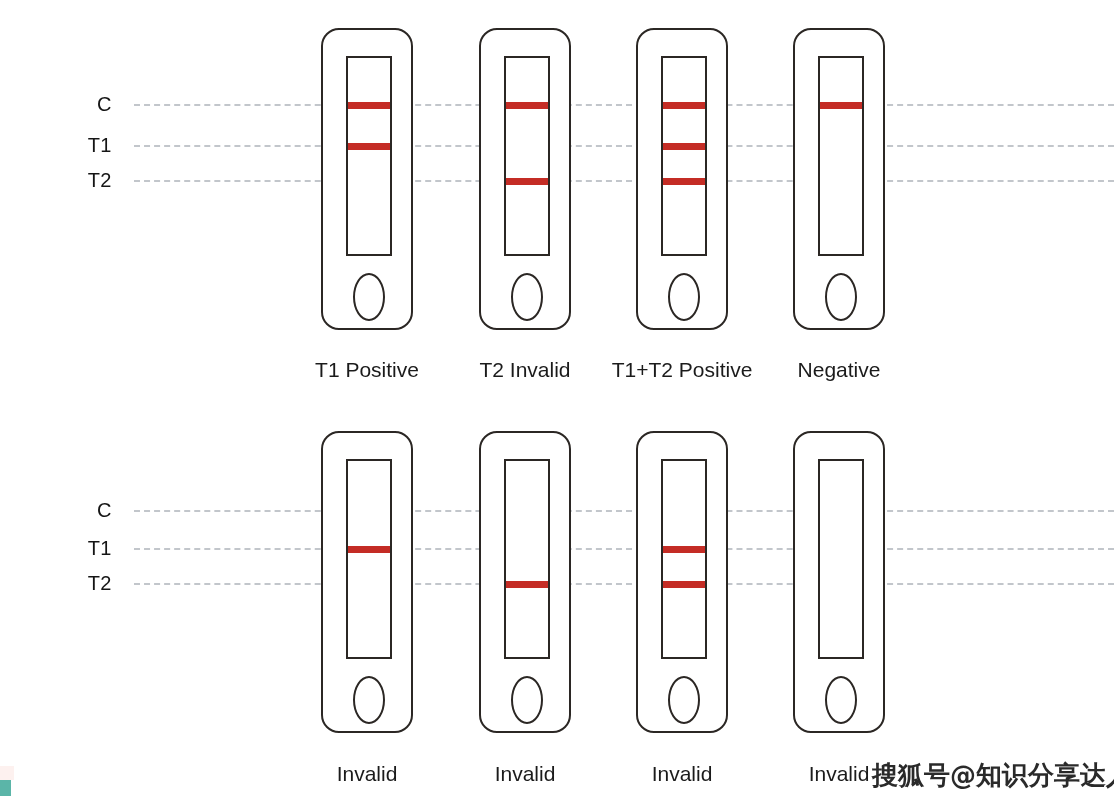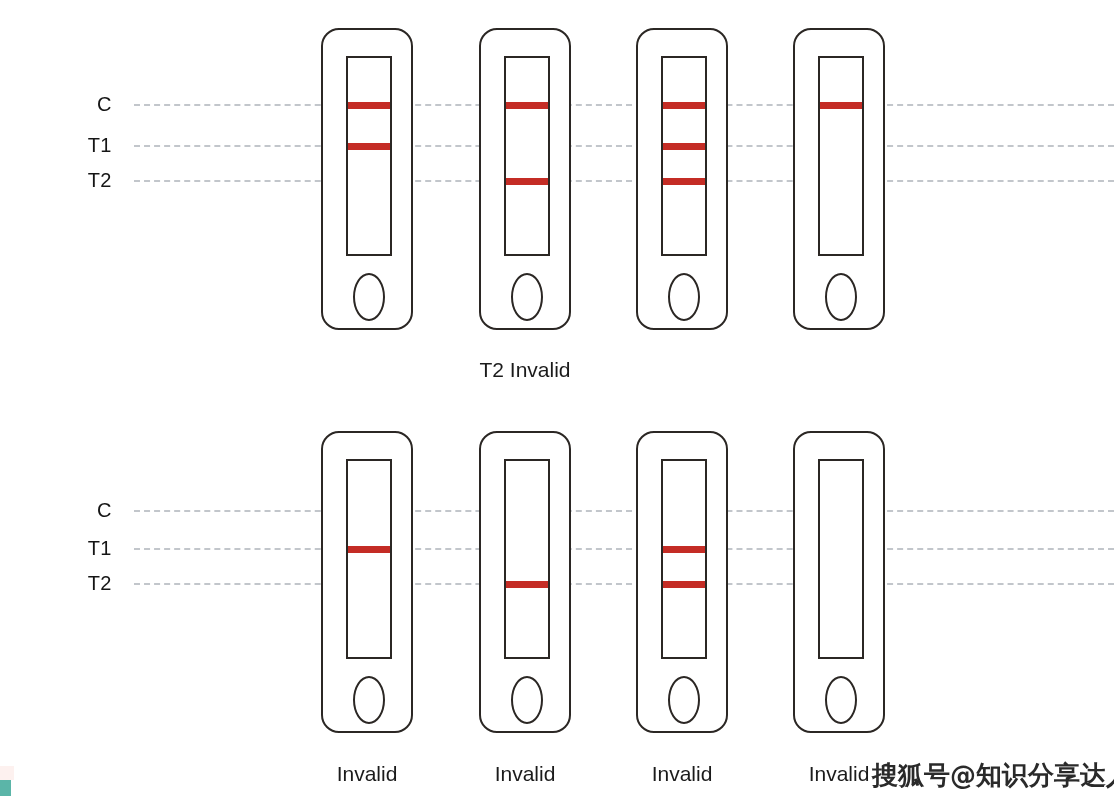--- a/index.html
+++ b/index.html
@@ -126,42 +126,45 @@
     <div class="axis-label" style="left:52px; top:538px">T1</div>
     <div class="axis-label" style="left:52px; top:573px">T2</div>
   </div>
 
   <div class="cassette" style="left:321px; top:28px; height:302px">
     <div class="window" style="left:23px; top:26px; width:46px; height:200px"></div>
     <div class="band" style="left:25px; width:42px; top:72px"></div>
     <div class="band" style="left:25px; width:42px; top:113px"></div>
     <div class="well" style="left:30px; top:243px; width:32px; height:48px"></div>
   </div>
+  <div class="caption" style="left:281px; top:358px; width:172px">T1 Positive</div>
 
   <div class="cassette" style="left:479px; top:28px; height:302px">
     <div class="window" style="left:23px; top:26px; width:46px; height:200px"></div>
     <div class="band" style="left:25px; width:42px; top:72px"></div>
     <div class="band" style="left:25px; width:42px; top:148px"></div>
     <div class="well" style="left:30px; top:243px; width:32px; height:48px"></div>
   </div>
   <div class="caption" style="left:439px; top:358px; width:172px">T2 Invalid</div>
 
   <div class="cassette" style="left:636px; top:28px; height:302px">
     <div class="window" style="left:23px; top:26px; width:46px; height:200px"></div>
     <div class="band" style="left:25px; width:42px; top:72px"></div>
     <div class="band" style="left:25px; width:42px; top:113px"></div>
     <div class="band" style="left:25px; width:42px; top:148px"></div>
     <div class="well" style="left:30px; top:243px; width:32px; height:48px"></div>
   </div>
+  <div class="caption" style="left:582px; top:358px; width:200px">T1+T2 Positive</div>
 
   <div class="cassette" style="left:793px; top:28px; height:302px">
     <div class="window" style="left:23px; top:26px; width:46px; height:200px"></div>
     <div class="band" style="left:25px; width:42px; top:72px"></div>
     <div class="well" style="left:30px; top:243px; width:32px; height:48px"></div>
   </div>
+  <div class="caption" style="left:753px; top:358px; width:172px">Negative</div>
 
   <div class="cassette" style="left:321px; top:431px; height:302px">
     <div class="window" style="left:23px; top:26px; width:46px; height:200px"></div>
     <div class="band" style="left:25px; width:42px; top:113px"></div>
     <div class="well" style="left:30px; top:243px; width:32px; height:48px"></div>
   </div>
   <div class="caption" style="left:281px; top:762px; width:172px">Invalid</div>
 
   <div class="cassette" style="left:479px; top:431px; height:302px">
     <div class="window" style="left:23px; top:26px; width:46px; height:200px"></div>

